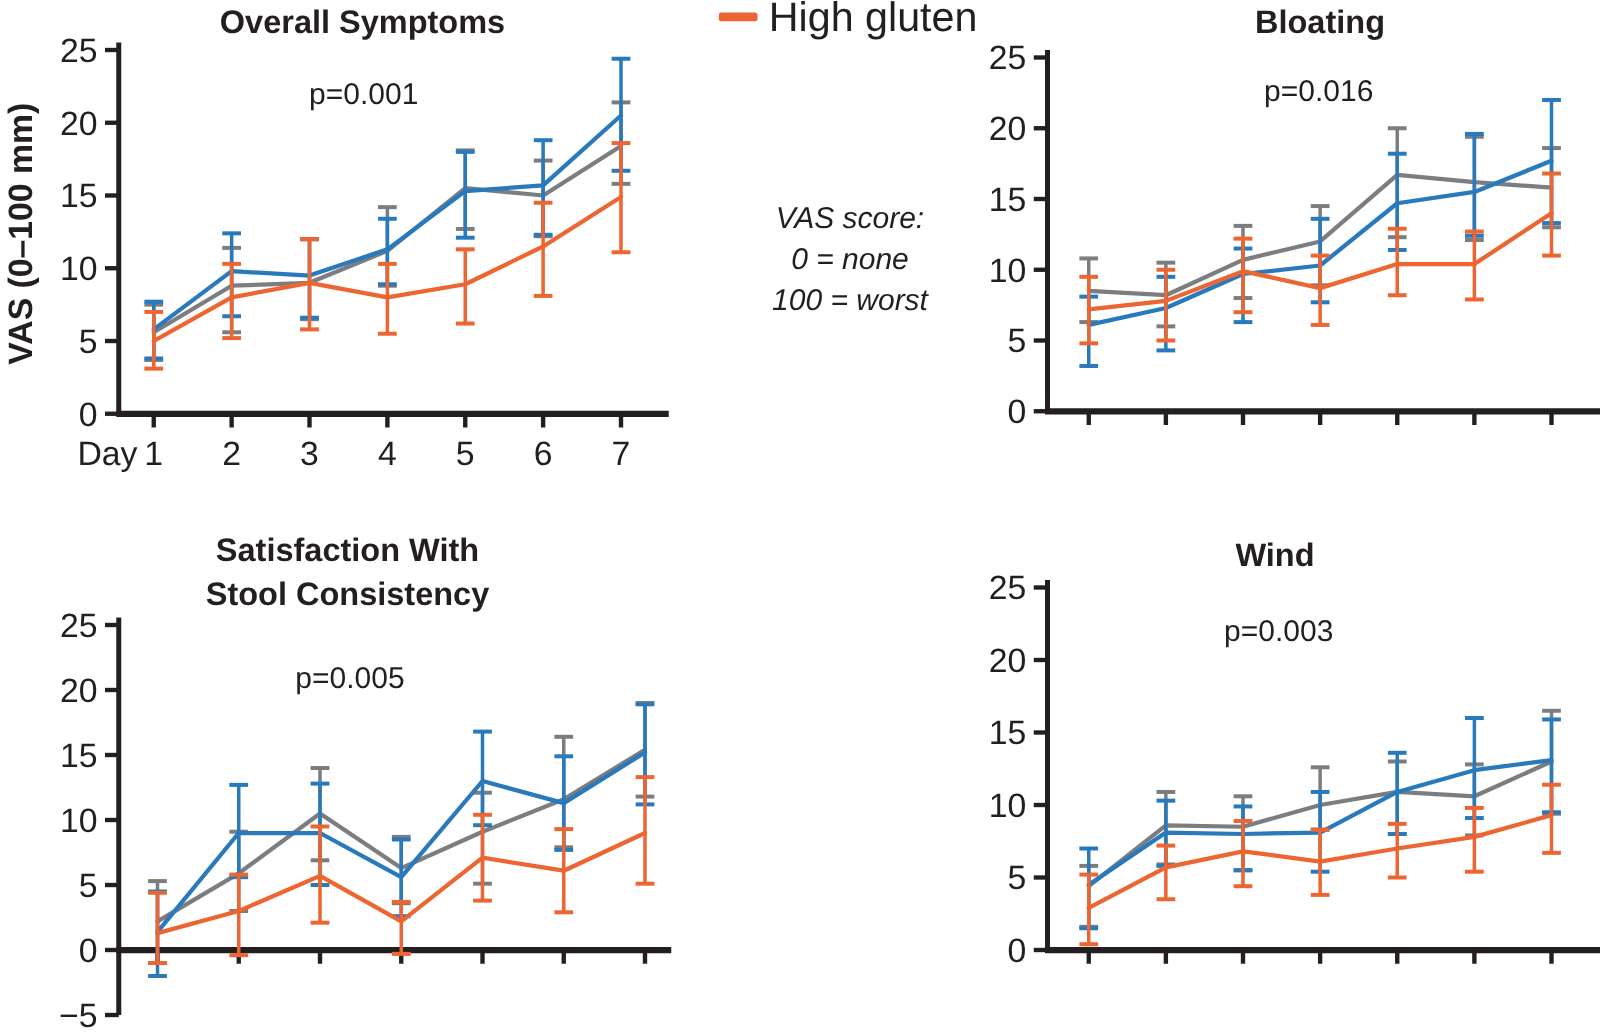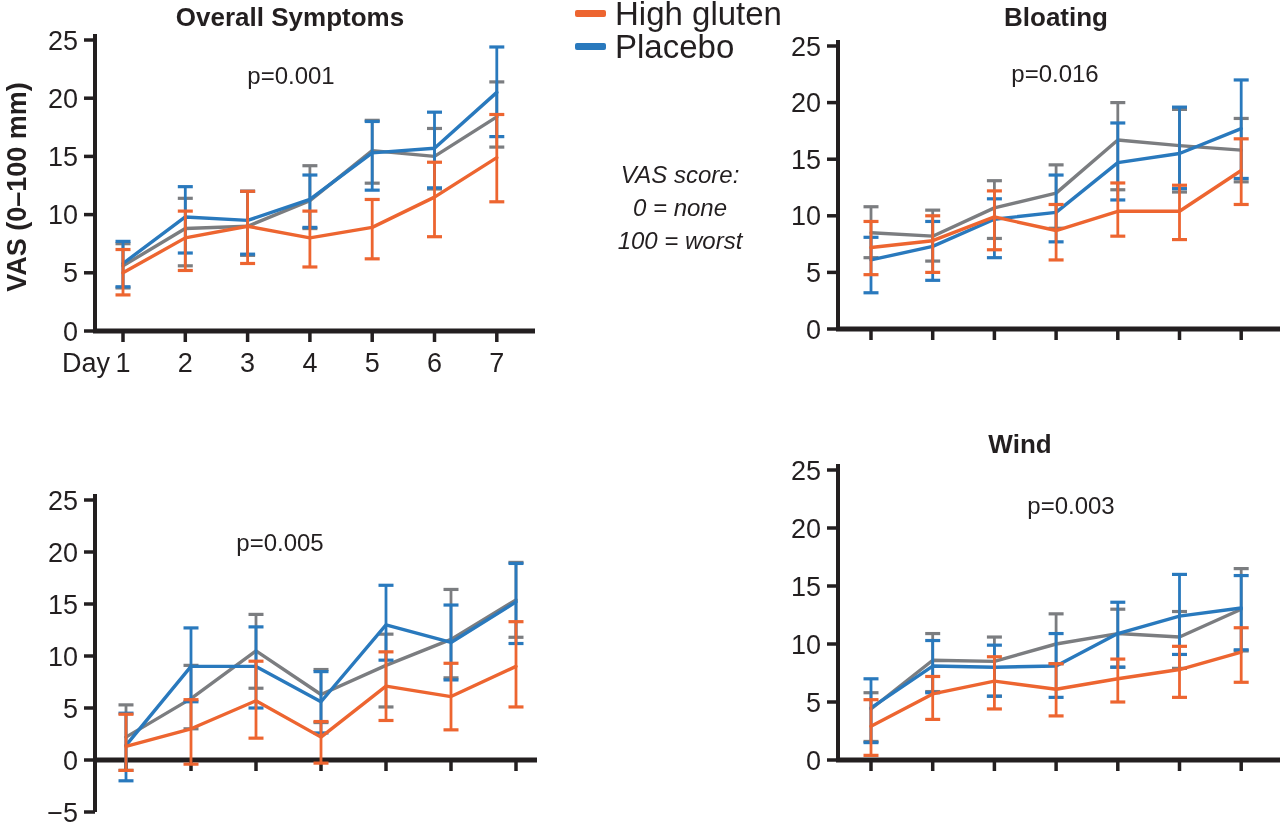--- a/index.html
+++ b/index.html
@@ -418,34 +418,32 @@
     </svg>
 
   <div id="y-axis-title">VAS (0–100 mm)</div>
 
   <div class="chart-title" style="left:290px;top:0px;">Overall Symptoms</div>
   <div class="p-value" style="left:291px;top:62px;">p=0.001</div>
 
   <div class="chart-title" style="left:1056px;top:0px;">Bloating</div>
   <div class="p-value" style="left:1055px;top:60px;">p=0.016</div>
 
+  <div class="chart-title" style="left:278px;top:423px;">Satisfaction With
+Stool Consistency</div>
   <div class="p-value" style="left:280px;top:529px;">p=0.005</div>
 
   <div class="chart-title" style="left:1020px;top:427px;">Wind</div>
-  <div class="p-value" style="left:1023px;top:492px;margin-left:48px;">p=0.003</div>
+  <div class="p-value" style="left:1023px;top:492px;">p=0.003</div>
 
   <div id="legend">
     <div class="legend-row">
       <span class="legend-swatch" style="background: rgb(237, 101, 48);"></span>
       <span class="legend-label">High gluten</span>
     </div>
-    <div class="legend-row">
-      <span class="legend-swatch" style="background: rgb(41, 121, 189);"></span>
-      <span class="legend-label">Placebo</span>
-    </div>
   </div>
 
   <div id="vas-note">
     <div>VAS score:</div>
     <div>0 = none</div>
     <div>100 = worst</div>
   </div>
 
 </div>
 

